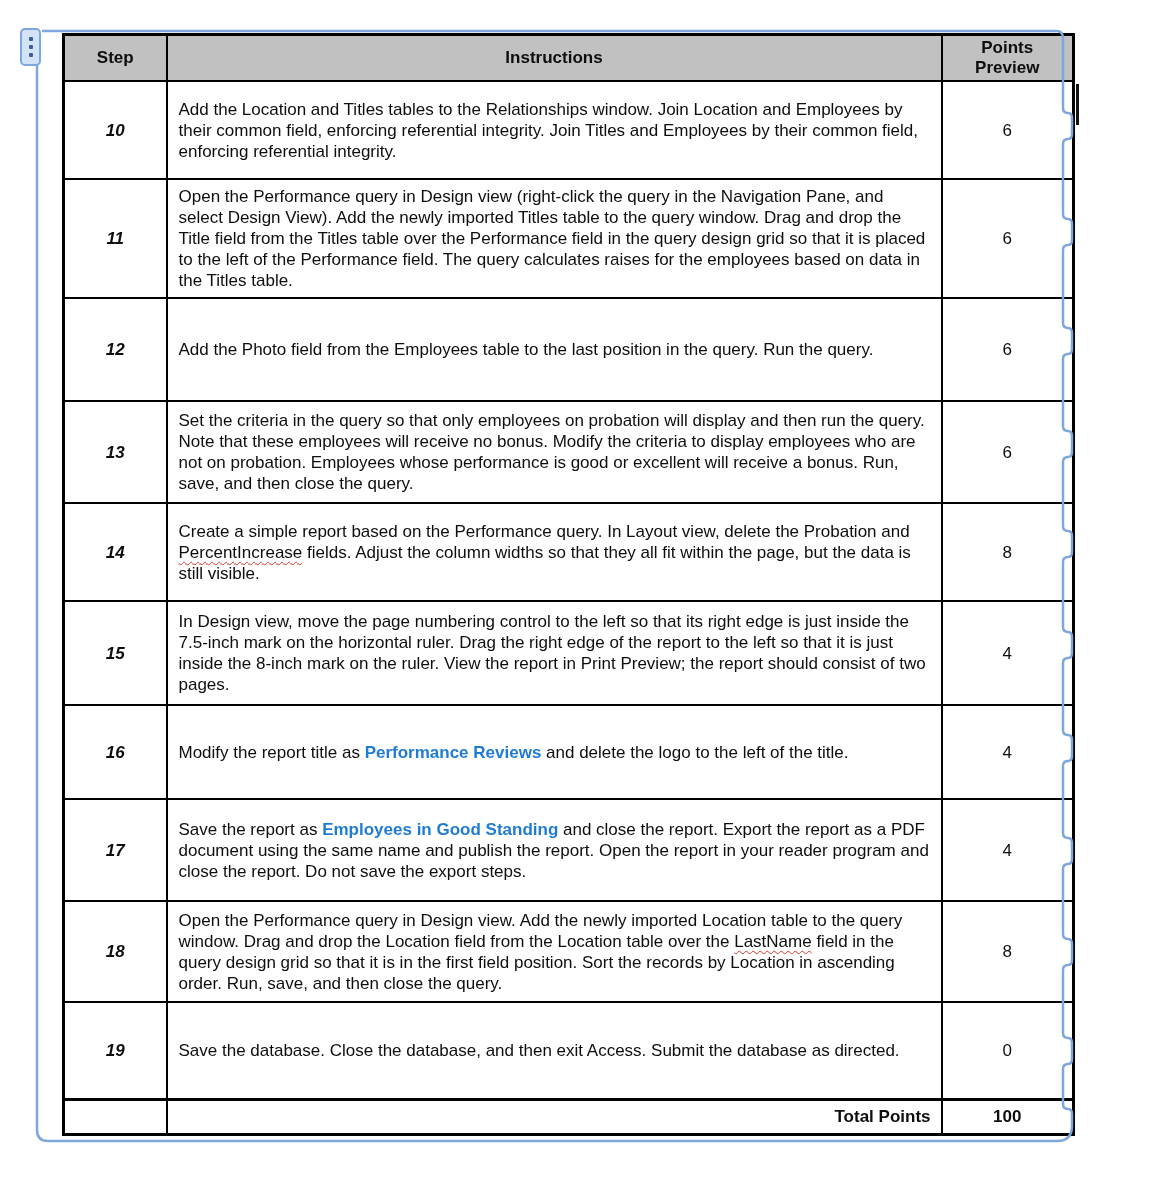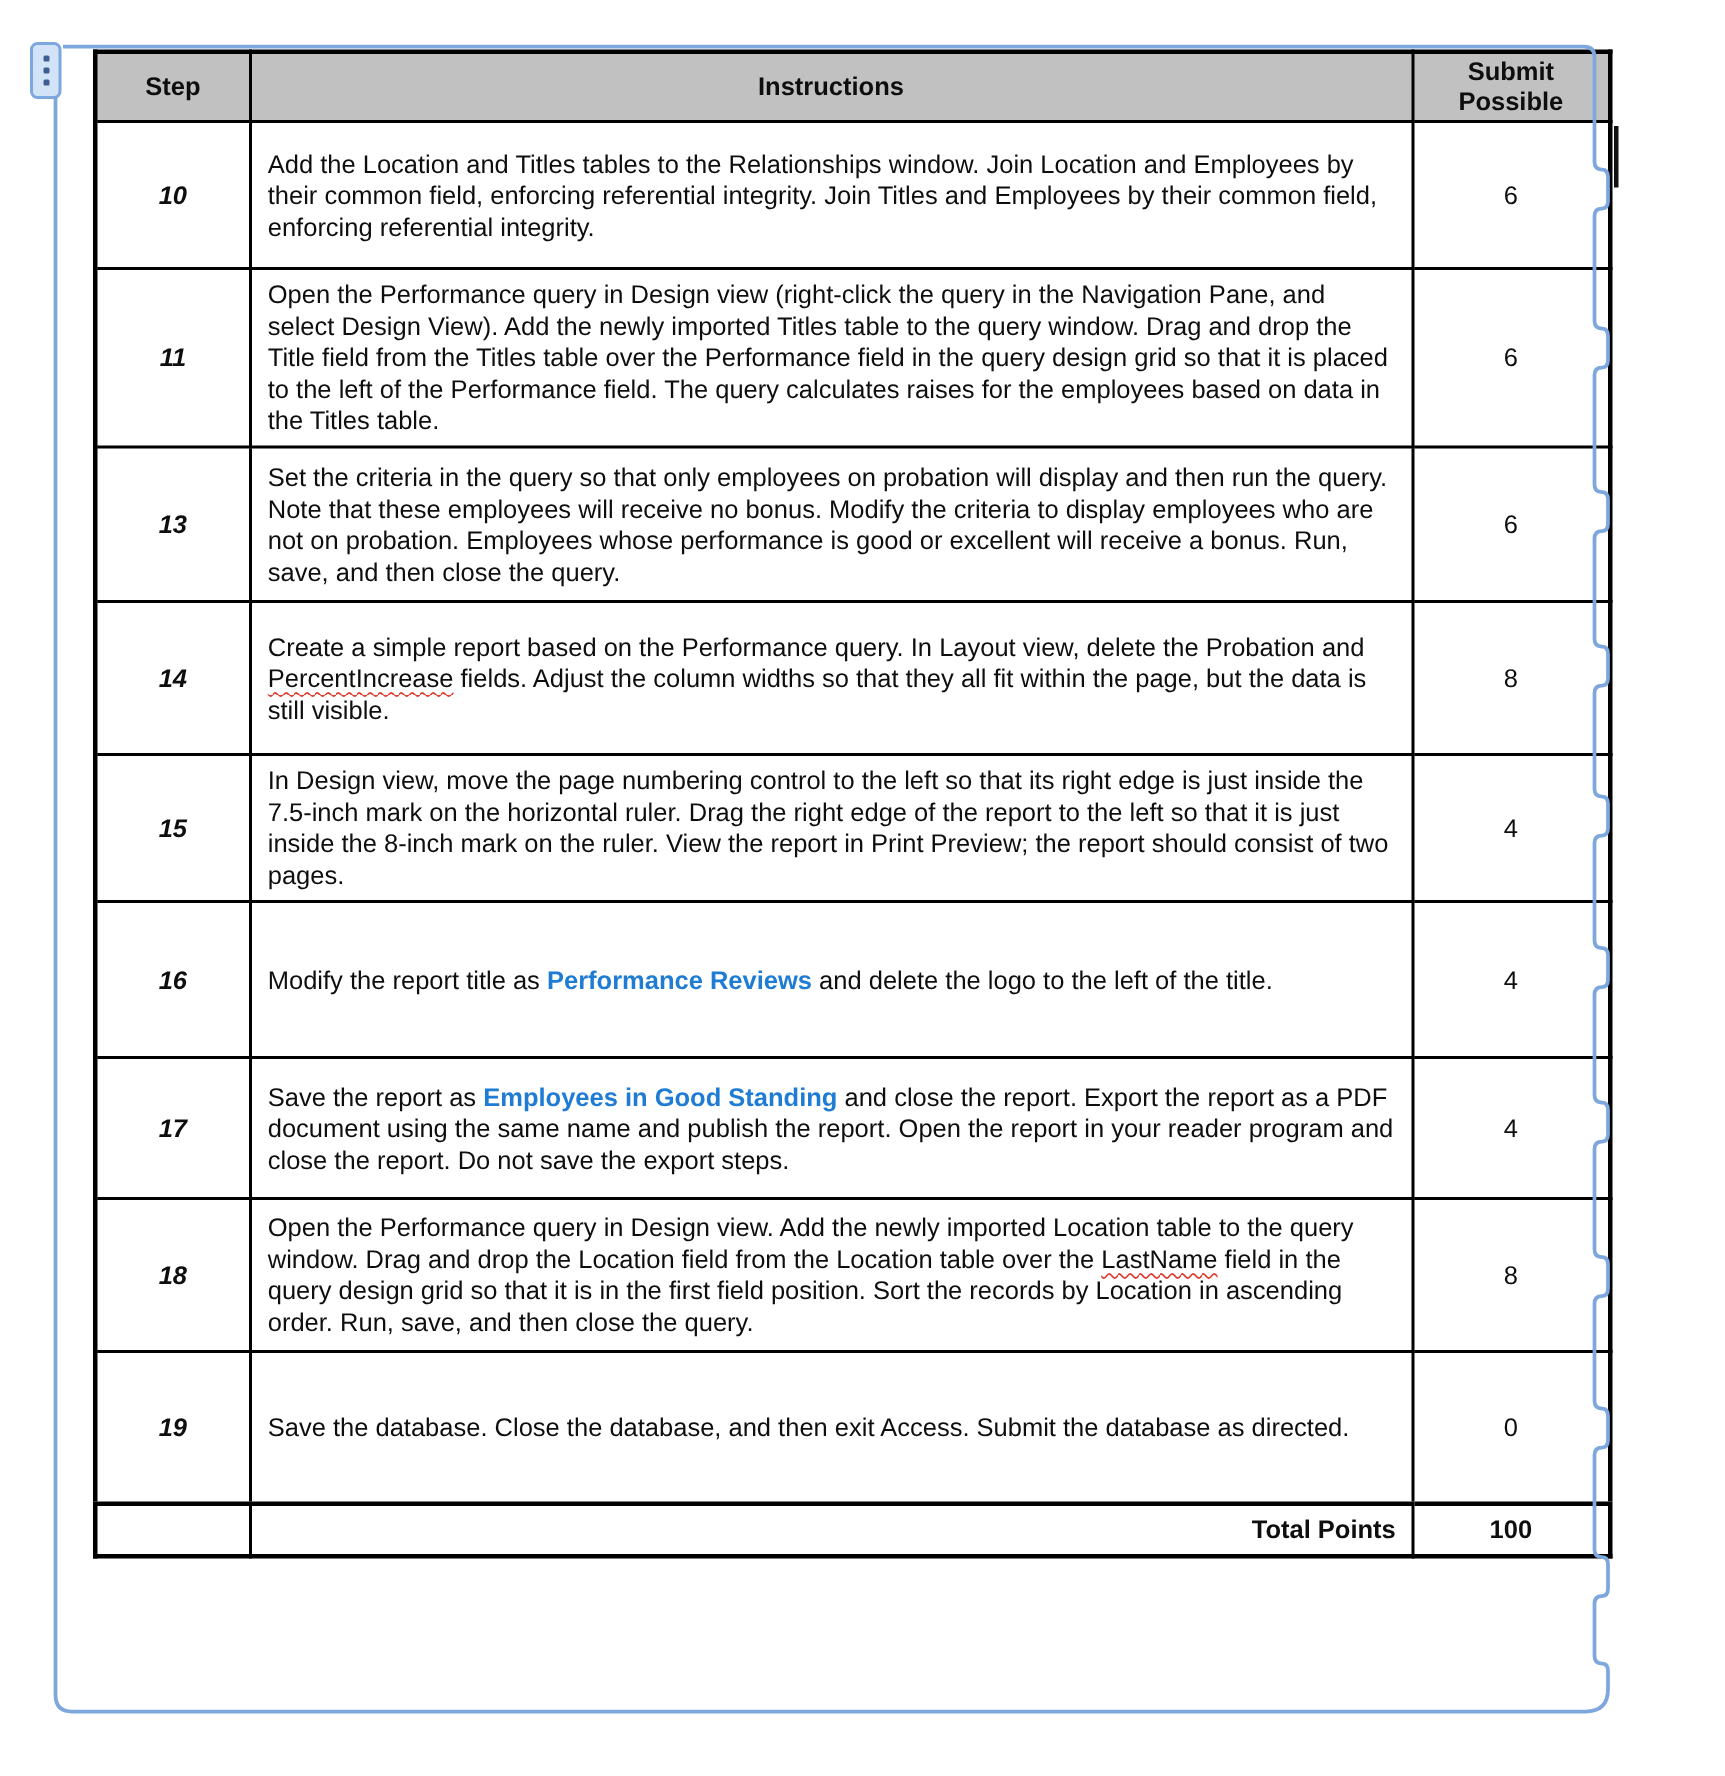--- a/index.html
+++ b/index.html
@@ -94,32 +94,37 @@
 <table class="rubric">
   <colgroup>
     <col class="c-step">
       <col class="c-instr">
       <col class="c-points">
   </colgroup>
   <thead>
     <tr>
       <th>Step</th>
       <th>Instructions</th>
-      <th>Submit Possible</th>
+      <th>Points Preview</th>
     </tr>
   </thead>
   <tbody id="rows">
       <tr>
         <td class="step">10</td>
         <td class="instr"><span>Add the Location and Titles tables to the Relationships window. Join Location and Employees by their common field, enforcing referential integrity. Join Titles and Employees by their common field, enforcing referential integrity.</span></td>
         <td class="points">6</td>
       </tr>
       <tr>
         <td class="step">11</td>
         <td class="instr"><span>Open the Performance query in Design view (right-click the query in the Navigation Pane, and select Design View). Add the newly imported Titles table to the query window. Drag and drop the Title field from the Titles table over the Performance field in the query design grid so that it is placed to the left of the Performance field. The query calculates raises for the employees based on data in the Titles table.</span></td>
+        <td class="points">6</td>
+      </tr>
+      <tr>
+        <td class="step">12</td>
+        <td class="instr"><span>Add the Photo field from the Employees table to the last position in the query. Run the query.</span></td>
         <td class="points">6</td>
       </tr>
       <tr>
         <td class="step">13</td>
         <td class="instr"><span>Set the criteria in the query so that only employees on probation will display and then run the query. Note that these employees will receive no bonus. Modify the criteria to display employees who are not on probation. Employees whose performance is good or excellent will receive a bonus. Run, save, and then close the query.</span></td>
         <td class="points">6</td>
       </tr>
       <tr>
         <td class="step">14</td>
         <td class="instr"><span>Create a simple report based on the Performance query. In Layout view, delete the Probation and </span><span class="misspelled">PercentIncrease</span><span> fields. Adjust the column widths so that they all fit within the page, but the data is still visible.</span></td>

